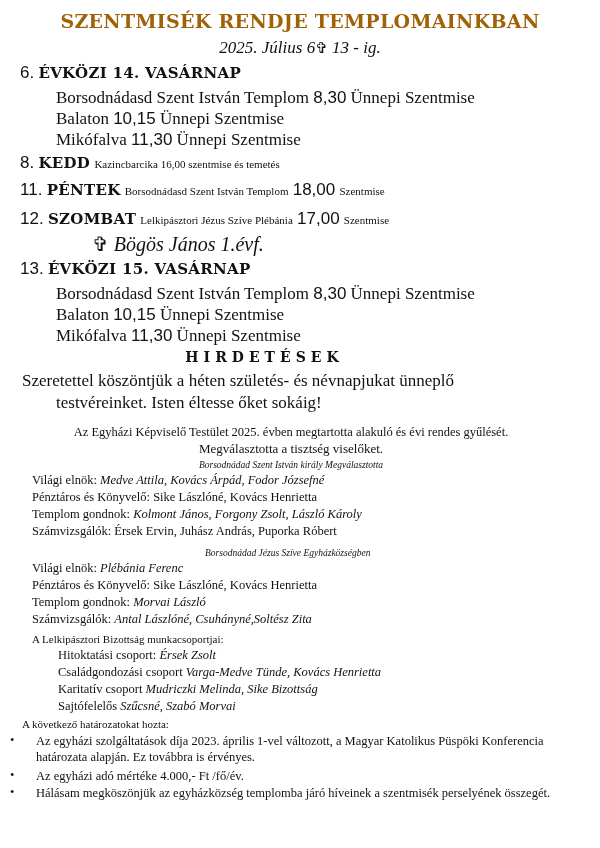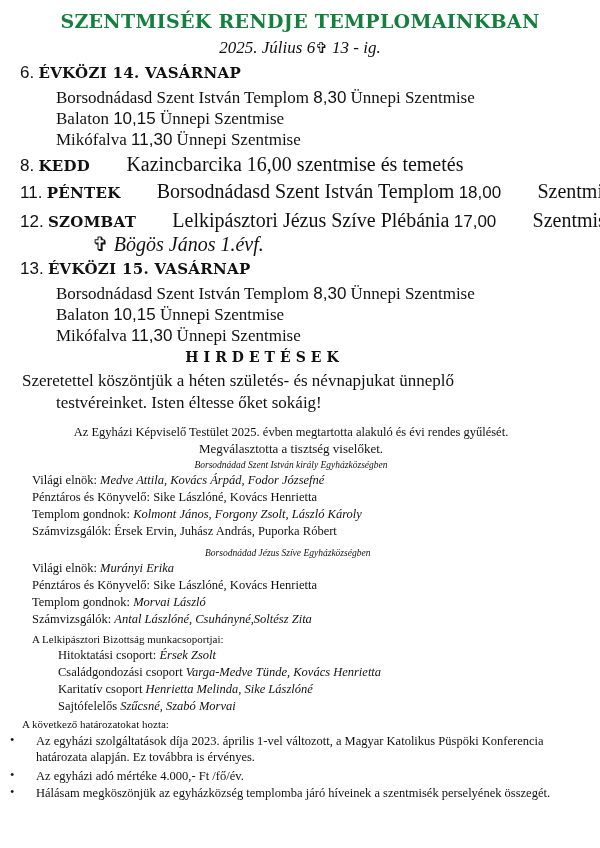--- a/index.html
+++ b/index.html
@@ -6,37 +6,37 @@
     body {
       width: 600px; height: 848px; overflow: hidden; position: relative;
       color: #111111;
       font-family: "Liberation Serif", serif;
     }
     .page { position: absolute; left: 0; top: 0; width: 600px; height: 848px; }
 
     .title {
       position: absolute; top: 10px; left: 0; width: 600px; text-align: center;
       font-family: "DejaVu Serif", serif; font-weight: bold; font-size: 19px;
-      letter-spacing: 0.3px; color: #15803d; font-variant: small-caps;
+      letter-spacing: 0.3px; color: #a16207; font-variant: small-caps;
     }
     .subtitle {
       position: absolute; top: 38px; left: 0; width: 600px; text-align: center;
       font-style: italic; font-size: 17px;
     }
     .cross { font-style: normal; font-size: 15px; }
 
     .day {
       position: absolute; left: 20px; font-size: 17px; white-space: nowrap;
     }
     .day .num { font-family: "Liberation Sans", sans-serif; font-size: 17px; }
     .day .dname {
       font-family: "DejaVu Serif", serif; font-weight: bold; font-size: 15px;
       font-variant: small-caps; letter-spacing: 0.3px;
     }
-    .day .rest { font-size: 20px; margin-left: 32px; }
+    .day .rest { font-size: 11px; }
     .day .time { font-family: "Liberation Sans", sans-serif; font-size: 17px; }
     .line {
       position: absolute; left: 56px; font-size: 17px; white-space: nowrap;
     }
     .line .time { font-family: "Liberation Sans", sans-serif; }
     .memo {
       position: absolute; left: 92px; font-size: 20px; font-style: italic; white-space: nowrap;
     }
 
     .hird {
@@ -135,60 +135,60 @@
     <span>Ünnepi Szentmise</span>
   </div>
 
   <div class="hird">HIRDETÉSEK</div>
 
   <div class="greet" style="top:371px;">Szeretettel köszöntjük a héten születés- és névnapjukat ünneplő</div>
   <div class="greet" style="top:393px; left:56px;">testvéreinket.  Isten éltesse őket sokáig!</div>
 
   <div class="small center" style="top:425px; font-size:12.5px;">Az Egyházi Képviselő Testület 2025. évben megtartotta alakuló és évi rendes gyűlését.</div>
   <div class="small center" style="top:441px; font-size:13px;">Megválasztotta a tisztség viselőket.</div>
-  <div class="small center tiny-it" style="top:460px;">Borsodnádad Szent István király Egyházközségben</div>
+  <div class="small center tiny-it" style="top:460px;">Borsodnádad Szent István király Megválasztotta</div>
 
   <div class="small row" style="top:473px;">
     <span>Világi elnök: </span><span class="it">Medve Attila, Kovács Árpád, Fodor Józsefné</span>
   </div>
   <div class="small row" style="top:490px;">
     <span>Pénztáros és Könyvelő: </span><span>Sike Lászlóné, Kovács Henrietta</span>
   </div>
   <div class="small row" style="top:507px;">
     <span>Templom gondnok: </span><span class="it">Kolmont János, Forgony Zsolt, László Károly</span>
   </div>
   <div class="small row" style="top:524px;">
     <span>Számvizsgálók: </span><span>Érsek Ervin, Juhász András, Puporka Róbert</span>
   </div>
 
   <div class="small tiny-it" style="top:548px; left:205px;">Borsodnádad Jézus Szíve Egyházközségben</div>
 
   <div class="small row" style="top:561px;">
-    <span>Világi elnök: </span><span class="it">Murányi Erika</span>
+    <span>Világi elnök: </span><span class="it">Plébánia Ferenc</span>
   </div>
   <div class="small row" style="top:578px;">
     <span>Pénztáros és Könyvelő: </span><span>Sike Lászlóné, Kovács Henrietta</span>
   </div>
   <div class="small row" style="top:595px;">
     <span>Templom gondnok: </span><span class="it">Morvai László</span>
   </div>
   <div class="small fine" style="top:633px; left:32px;">A Lelkipásztori Bizottság munkacsoportjai:</div>
 
   <div class="small row" style="top:612px;">
     <span>Számvizsgálók: </span><span class="it">Antal Lászlóné, Csuhányné,Soltész Zita</span>
   </div>
 
   <div class="small row2" style="top:648px;">
     <span>Hitoktatási csoport: </span><span class="it">Érsek Zsolt</span>
   </div>
   <div class="small row2" style="top:665px;">
     <span>Családgondozási csoport </span><span class="it">Varga-Medve Tünde, Kovács Henrietta</span>
   </div>
   <div class="small row2" style="top:682px;">
-    <span>Karitatív csoport </span><span class="it">Henrietta Melinda, Sike Lászlóné</span>
+    <span>Karitatív csoport </span><span class="it">Mudriczki Melinda, Sike Bizottság</span>
   </div>
   <div class="small row2" style="top:699px;">
     <span>Sajtófelelős </span><span class="it">Szűcsné, Szabó Morvai</span>
   </div>
 
   <div class="small fine" style="top:718px; left:22px;">A következő határozatokat hozta:</div>
 
   <div class="bullet" style="top:733px;">
     <span class="dot">•</span>
     <span class="txt">Az egyházi szolgáltatások díja 2023. április 1-vel változott, a Magyar Katolikus Püspöki Konferencia határozata alapján. Ez továbbra is érvényes.</span>

